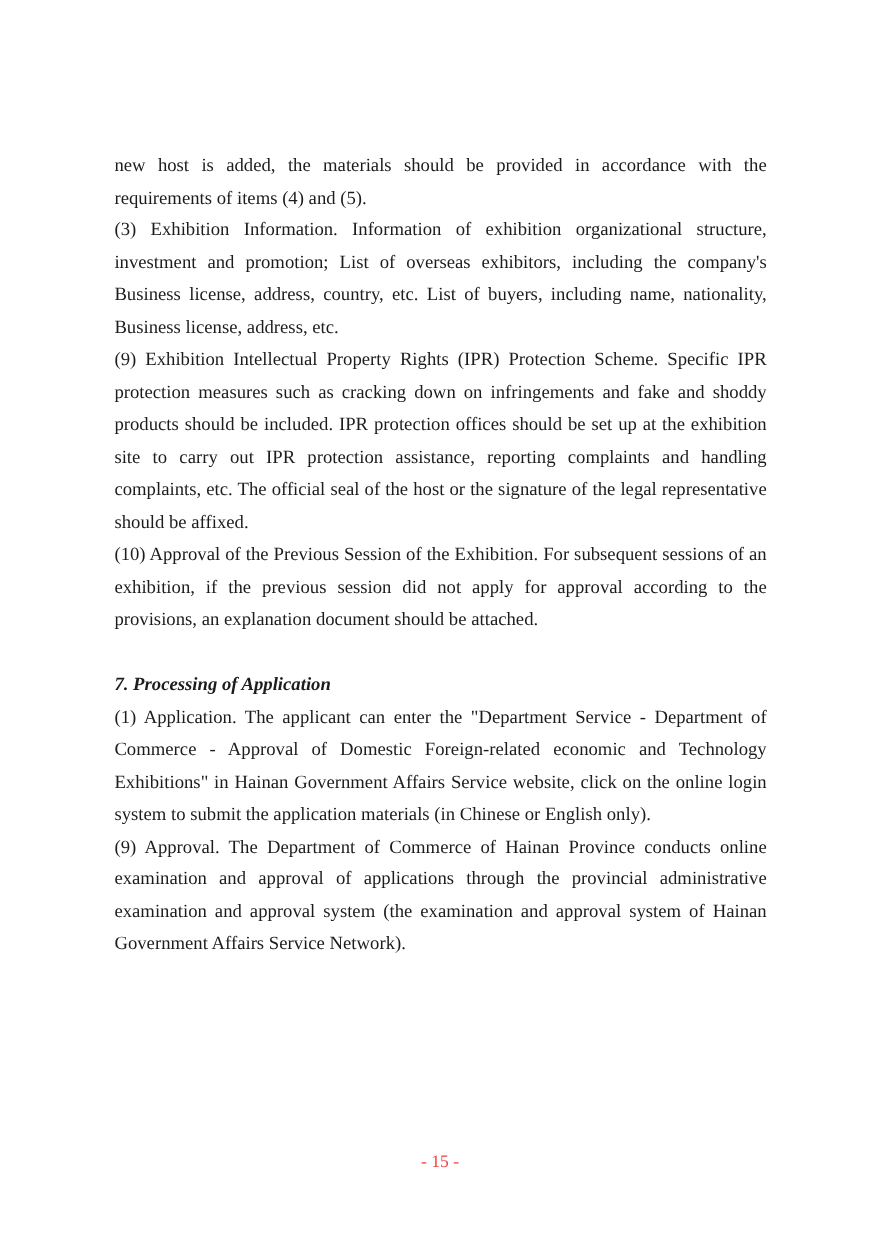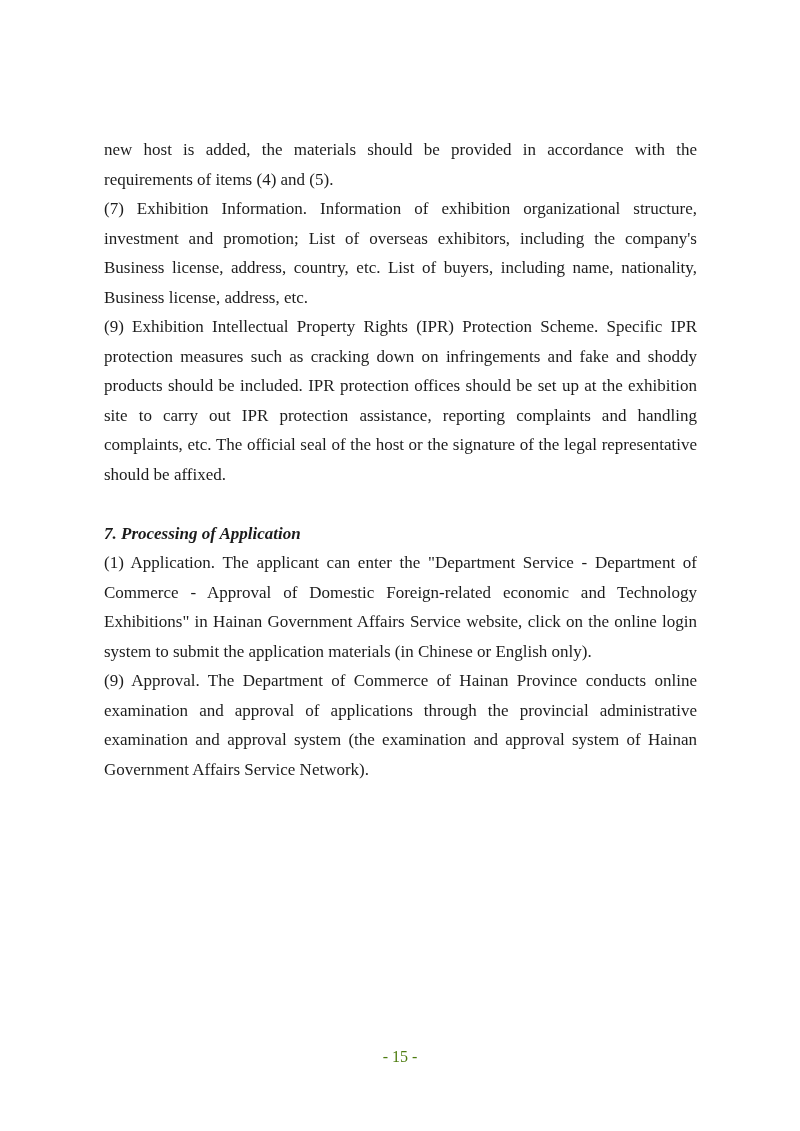--- a/index.html
+++ b/index.html
@@ -35,30 +35,31 @@
     font-style: italic;
   }
   .page-footer {
     position: absolute;
     left: 0;
     right: 0;
     top: 1046px;
     text-align: center;
     font-size: 16px;
     line-height: 22px;
-    color: #4d7c0f;
+    color: #ef4444;
   }
 </style>
 </head>
 <body>
 
 <div class="page">
   <div class="content">
     <p>new host is added, the materials should be provided in accordance with the requirements of items (4) and (5).</p>
-    <p>(7) Exhibition Information. Information of exhibition organizational structure, investment and promotion; List of overseas exhibitors, including the company's Business license, address, country, etc. List of buyers, including name, nationality, Business license, address, etc.</p>
+    <p>(3) Exhibition Information. Information of exhibition organizational structure, investment and promotion; List of overseas exhibitors, including the company's Business license, address, country, etc. List of buyers, including name, nationality, Business license, address, etc.</p>
     <p>(9) Exhibition Intellectual Property Rights (IPR) Protection Scheme. Specific IPR protection measures such as cracking down on infringements and fake and shoddy products should be included. IPR protection offices should be set up at the exhibition site to carry out IPR protection assistance, reporting complaints and handling complaints, etc. The official seal of the host or the signature of the legal representative should be affixed.</p>
+    <p>(10) Approval of the Previous Session of the Exhibition. For subsequent sessions of an exhibition, if the previous session did not apply for approval according to the provisions, an explanation document should be attached.</p>
     <p class="section-heading">7. Processing of Application</p>
     <p>(1) Application. The applicant can enter the "Department Service - Department of Commerce - Approval of Domestic Foreign-related economic and Technology Exhibitions" in Hainan Government Affairs Service website, click on the online login system to submit the application materials (in Chinese or English only).</p>
     <p>(9) Approval. The Department of Commerce of Hainan Province conducts online examination and approval of applications through the provincial administrative examination and approval system (the examination and approval system of Hainan Government Affairs Service Network).</p>
   </div>
 
   <div class="page-footer">- 15 -</div>
 </div>
 
 </body></html>

